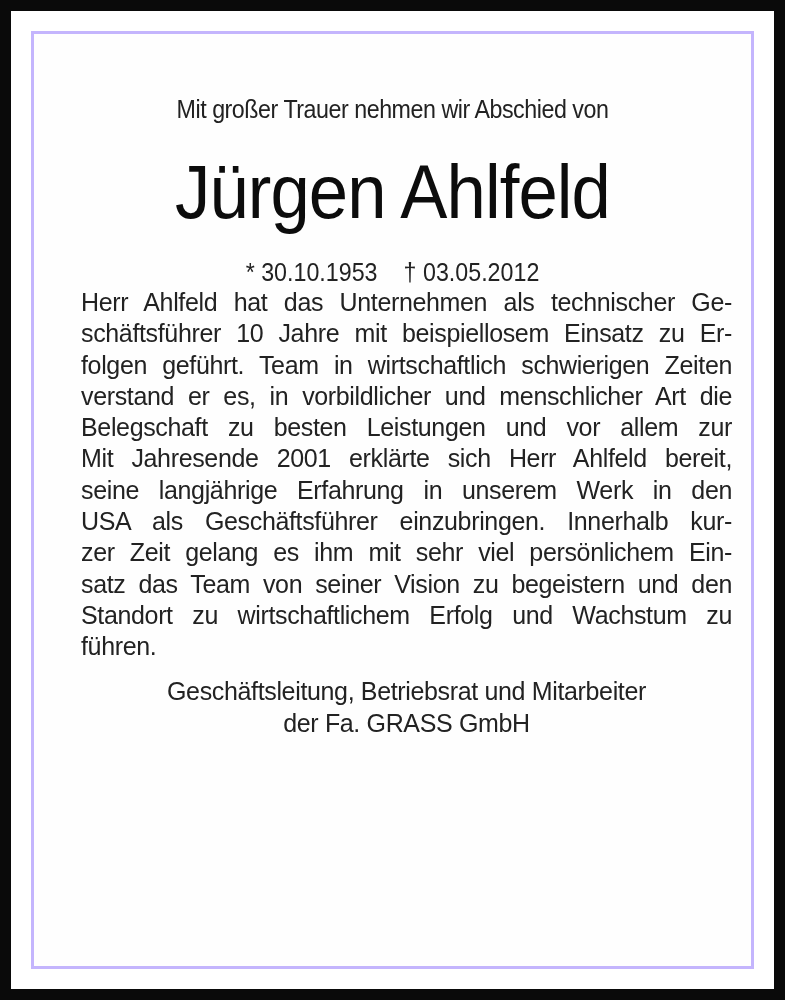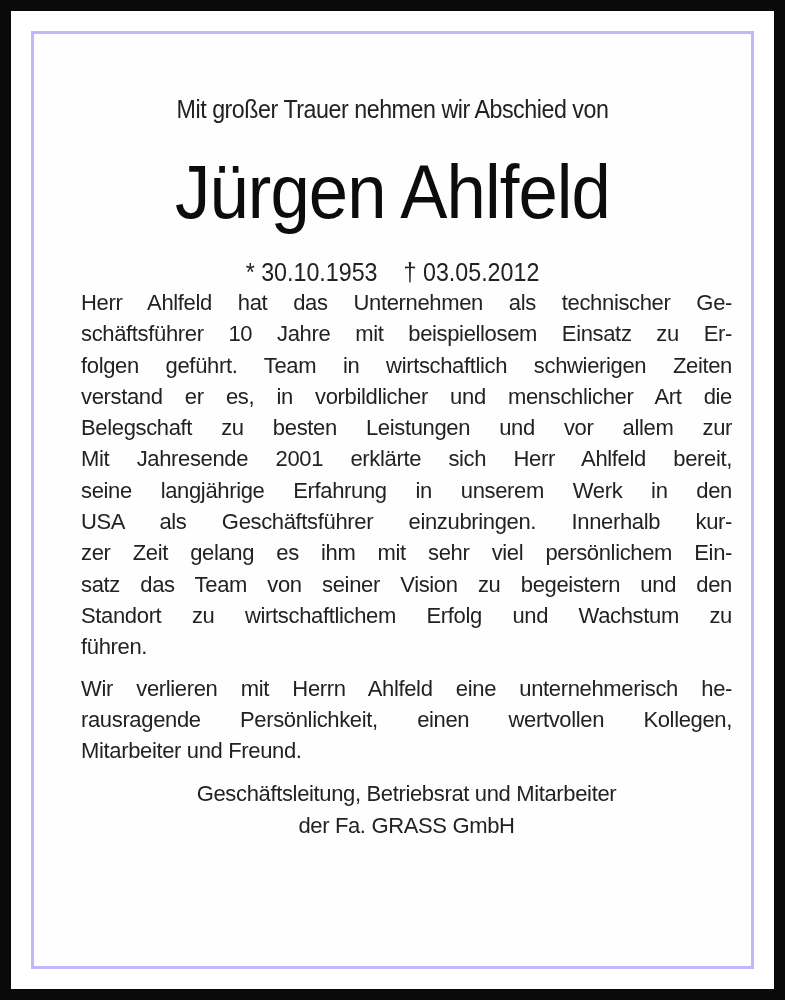--- a/index.html
+++ b/index.html
@@ -60,21 +60,21 @@
     color: #222;
     transform: scaleX(0.93);
     white-space: pre;
   }
   .dates .sep { display: inline-block; width: 28px; }
   .body-text {
     position: absolute;
     left: 47px;
     width: 651px;
     top: 253px;
-    font-size: 22px;
+    font-size: 25px;
     line-height: 31.3px;
     color: #222;
     text-align: justify;
     letter-spacing: -0.35px;
   }
   .body-text p {
     margin: 0;
     text-align-last: left;
   }
   .body-text p.p3 { margin-top: 10px; }
@@ -113,25 +113,20 @@
       </p>
       <p class="p2">
         <span class="justify-line">Mit Jahresende 2001 erklärte sich Herr Ahlfeld bereit,</span>
         <span class="justify-line">seine langjährige Erfahrung in unserem Werk in den</span>
         <span class="justify-line">USA als Geschäftsführer einzubringen. Innerhalb kur-</span>
         <span class="justify-line">zer Zeit gelang es ihm mit sehr viel persönlichem Ein-</span>
         <span class="justify-line">satz das Team von seiner Vision zu begeistern und den</span>
         <span class="justify-line">Standort zu wirtschaftlichem Erfolg und Wachstum zu</span>
         <span class="justify-line last">führen.</span>
       </p>
-      <p class="p3">
-        <span class="justify-line">Wir verlieren mit Herrn Ahlfeld eine unternehmerisch he-</span>
-        <span class="justify-line">rausragende Persönlichkeit, einen wertvollen Kollegen,</span>
-        <span class="justify-line last">Mitarbeiter und Freund.</span>
-      </p>
       <div class="signature">
         <div>Geschäftsleitung, Betriebsrat und Mitarbeiter</div>
         <div>der Fa. GRASS GmbH</div>
       </div>
     </div>
 
   </div>
 </div>
 
 </body></html>

